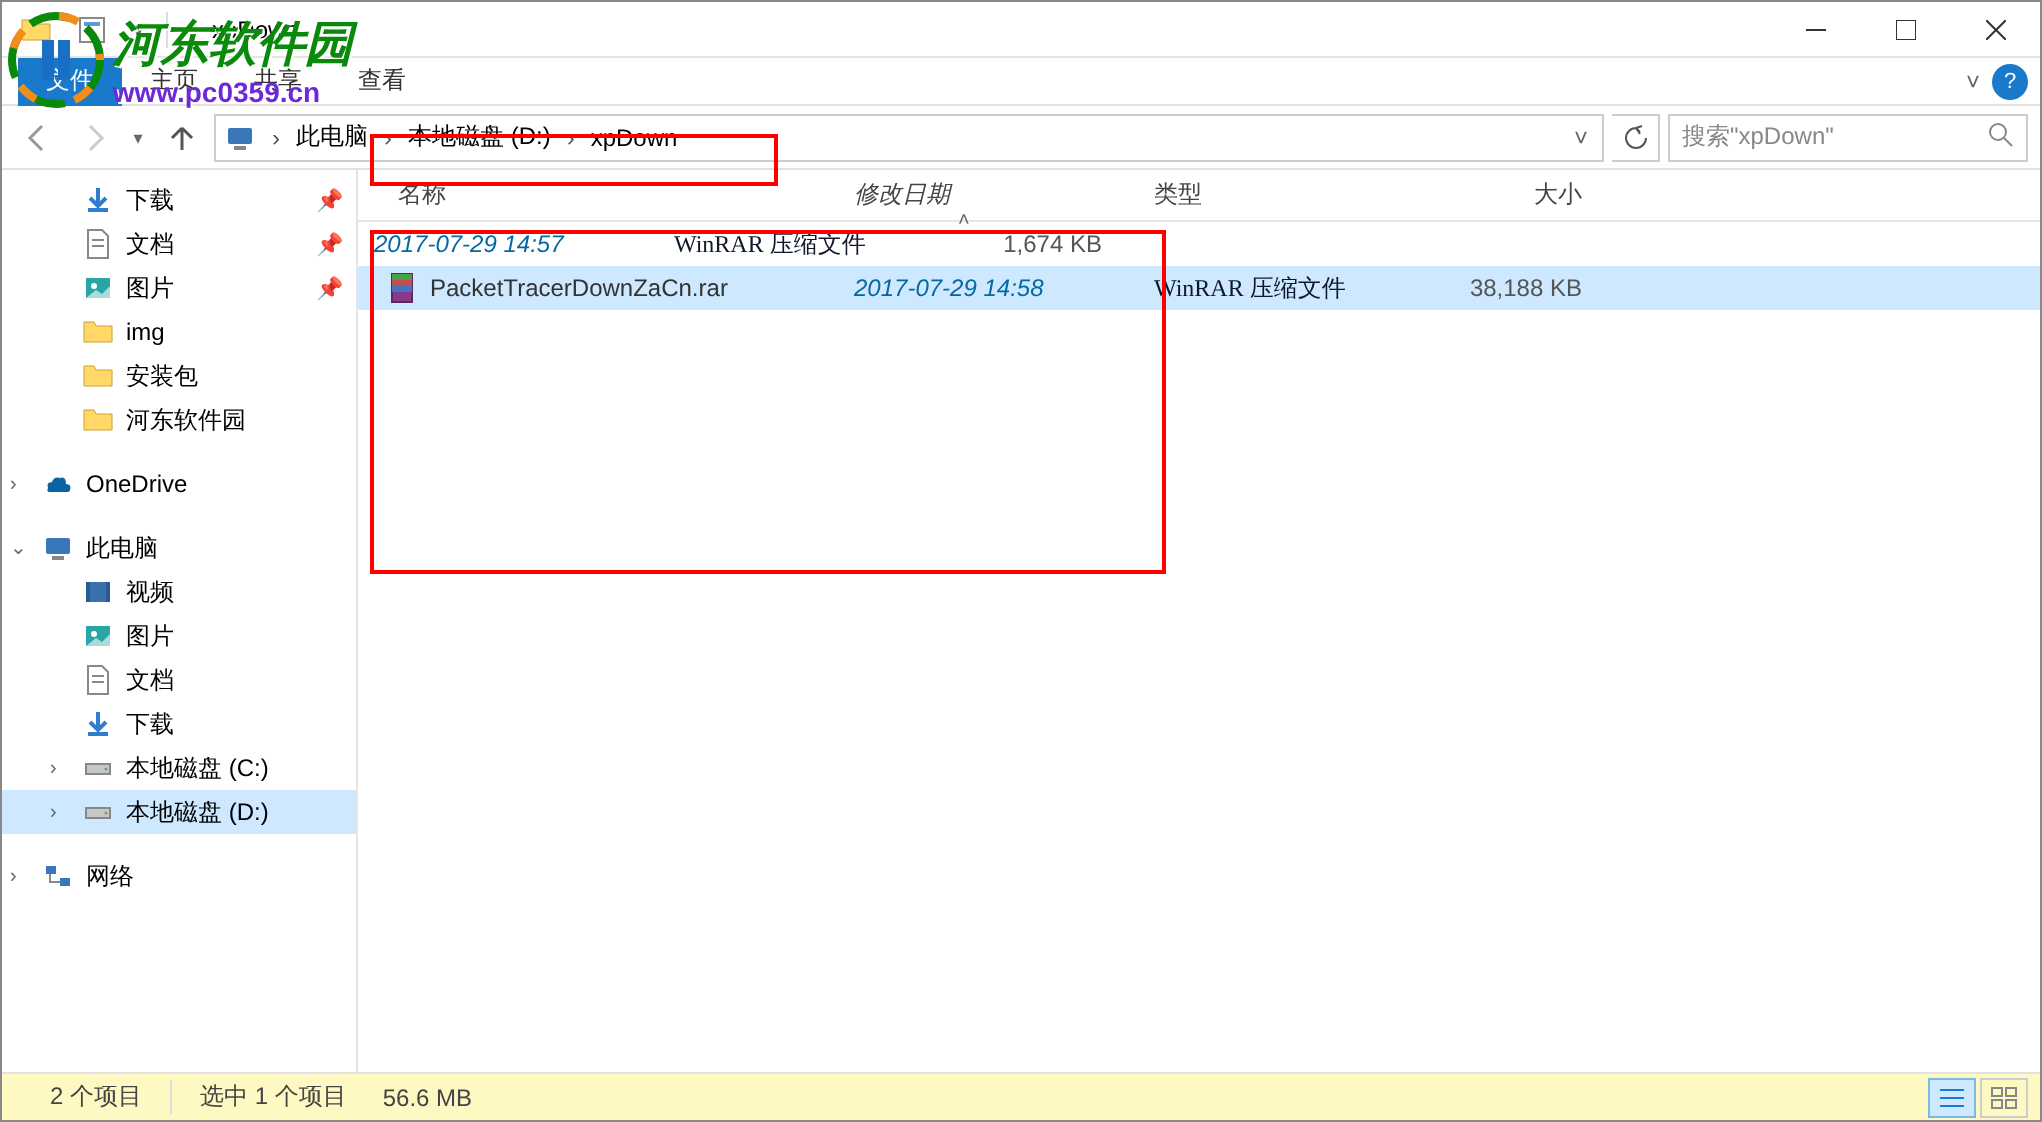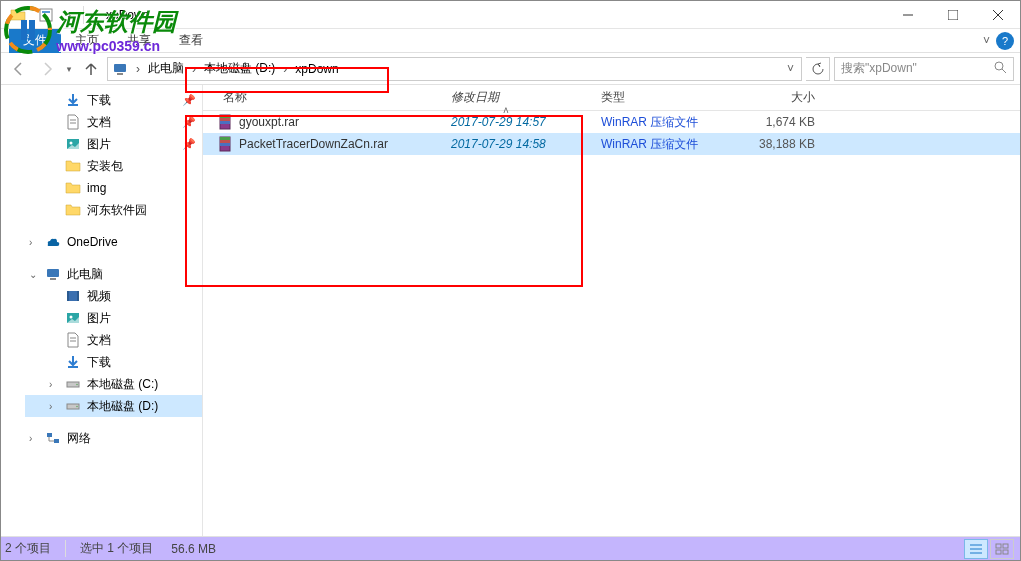--- a/index.html
+++ b/index.html
@@ -36,21 +36,21 @@
 .bc-icon { width:16px; height:16px; margin-right:4px; }
 .bc-seg { padding:0 4px; display:flex; align-items:center; height:100%; }
 .bc-chev { padding:0 4px; color:#555; }
 .bc-right { position:absolute; right:2px; display:flex; align-items:center; }
 .bc-drop { width:18px; height:20px; display:flex; align-items:center; justify-content:center; border-left:1px solid transparent; }
 .refresh-btn { width:24px; height:24px; border:1px solid #ccc; border-left:none; display:flex; align-items:center; justify-content:center; }
 .searchbox { width:180px; height:24px; border:1px solid #ccc; display:flex; align-items:center; padding:0 6px; color:#888; position:relative; }
 .searchbox .sicon { position:absolute; right:6px; }
 
 
-.body { display:flex; height:calc(100% - 28px - 24px - 32px - 24px);padding-left:24px; }
+.body { display:flex; height:calc(100% - 28px - 24px - 32px - 24px); }
 .navpane { width:178px; border-right:1px solid #e5e5e5; overflow-y:auto; padding-top:4px; position:relative; }
 .navpane::-webkit-scrollbar { width:16px; }
 .navpane::-webkit-scrollbar-track { background:#f0f0f0; }
 .navpane::-webkit-scrollbar-thumb { background:#c1c1c1; }
 .nav-item { height:22px; display:flex; align-items:center; padding-left:20px; gap:6px; position:relative; }
 .nav-item.indent1 { padding-left:40px; }
 .nav-item.selected { background:#cde8ff; }
 .nav-item .exp { position:absolute; left:4px; width:12px; color:#666; font-size:10px; }
 .nav-item.indent1 .exp { left:24px; }
 .nav-icon { width:16px; height:16px; flex-shrink:0; }
@@ -65,29 +65,29 @@
 .col-type { width:130px; }
 .col-size { width:100px; text-align:right; }
 .header-caret { position:absolute; left:300px; top:20px; color:#666; font-size:10px; }
 
 .file-list { }
 .file-row { height:22px; display:flex; align-items:center; color:#333; }
 .file-row.selected { background:#cde8ff; }
 .file-row > div { padding:0 8px; white-space:nowrap; overflow:hidden; }
 .file-row .col-name { display:flex; align-items:center; gap:6px; padding-left:14px !important; }
 .file-row .col-date { color:#0369a1; }
-.file-row .col-type { color:#1d4ed8; }
+.file-row .col-type { color:#0f172a;font-family:Liberation Serif, serif; }
 .file-row .col-size { color:#555; text-align:right; }
 .rar-icon { width:16px; height:16px; flex-shrink:0; }
 
 .redbox1 { position:absolute; border:2px solid red; top:66px; left:184px; width:204px; height:26px; z-index:50; pointer-events:none; }
 .redbox2 { position:absolute; border:2px solid red; top:114px; left:184px; width:398px; height:172px; z-index:50; pointer-events:none; }
 
 
-.statusbar { position:absolute; bottom:0; left:0; right:0; height:24px; border-top:1px solid #e1e1e1; background:#c4b5fd; display:flex; align-items:center; padding:0 4px; color:#444; }
+.statusbar { position:absolute; bottom:0; left:0; right:0; height:24px; border-top:1px solid #e1e1e1; background:#fef9c3; display:flex; align-items:center; padding:0 24px; color:#444; }
 .status-seg { padding-right:14px; border-right:1px solid #ddd; margin-right:14px; }
 .status-seg:last-of-type { border:none; }
 .view-toggles { position:absolute; right:6px; display:flex; gap:2px; }
 .vt { width:24px; height:20px; border:1px solid #ccc; display:flex; align-items:center; justify-content:center; }
 .vt.active { background:#cde8ff; border-color:#7ab8e8; }
 
 
 .ic-folder { fill:#ffd868; }
 .ic-folder-s { stroke:#caa22e; stroke-width:0.5; }
 
@@ -231,27 +231,27 @@
             <circle cx="6" cy="7" r="1.5" fill="#fff"></circle>
             <path d="M2 13 L7 9 L10 11 L14 7 L14 13 Z" fill="#fff" opacity="0.6"></path>
           </svg>
           <span>图片</span>
           <span class="pin">📌</span>
         </div>
         <div class="nav-item indent1">
           <svg class="nav-icon" viewBox="0 0 16 16">
             <path class="ic-folder ic-folder-s" d="M1 3h5l1 2h8v8H1z"></path>
           </svg>
+          <span>img</span>
+        </div>
+        <div class="nav-item indent1">
+          <svg class="nav-icon" viewBox="0 0 16 16">
+            <path class="ic-folder ic-folder-s" d="M1 3h5l1 2h8v8H1z"></path>
+          </svg>
           <span>安装包</span>
-        </div>
-        <div class="nav-item indent1">
-          <svg class="nav-icon" viewBox="0 0 16 16">
-            <path class="ic-folder ic-folder-s" d="M1 3h5l1 2h8v8H1z"></path>
-          </svg>
-          <span>img</span>
         </div>
         <div class="nav-item indent1">
           <svg class="nav-icon" viewBox="0 0 16 16">
             <path class="ic-folder ic-folder-s" d="M1 3h5l1 2h8v8H1z"></path>
           </svg>
           <span>河东软件园</span>
         </div>
       </div>
     <div class="nav-spacer"></div>
     <div class="nav-item">
@@ -334,29 +334,20 @@
   <div class="content">
     <div class="col-headers">
       <div class="col-name">名称</div>
       <div class="col-date">修改日期</div>
       <div class="col-type">类型</div>
       <div class="col-size">大小</div>
     </div>
     <span class="header-caret">˄</span>
     <div class="file-list" id="file-list">
         <div class="file-row">
-          <div class="col-name">
-            <svg class="rar-icon" viewBox="0 0 16 16">
-              <rect x="3" y="1" width="10" height="14" fill="#8b3a8b" stroke="#5a2a5a"></rect>
-              <rect x="3" y="1" width="10" height="3" fill="#4aa04a"></rect>
-              <rect x="3" y="4" width="10" height="3" fill="#c05050"></rect>
-              <rect x="3" y="7" width="10" height="3" fill="#4a70c0"></rect>
-            </svg>
-            <span>gyouxpt.rar</span>
-          </div>
           <div class="col-date">2017-07-29 14:57</div>
           <div class="col-type">WinRAR 压缩文件</div>
           <div class="col-size">1,674 KB</div>
         </div>
         <div class="file-row selected">
           <div class="col-name">
             <svg class="rar-icon" viewBox="0 0 16 16">
               <rect x="3" y="1" width="10" height="14" fill="#8b3a8b" stroke="#5a2a5a"></rect>
               <rect x="3" y="1" width="10" height="3" fill="#4aa04a"></rect>
               <rect x="3" y="4" width="10" height="3" fill="#c05050"></rect>

